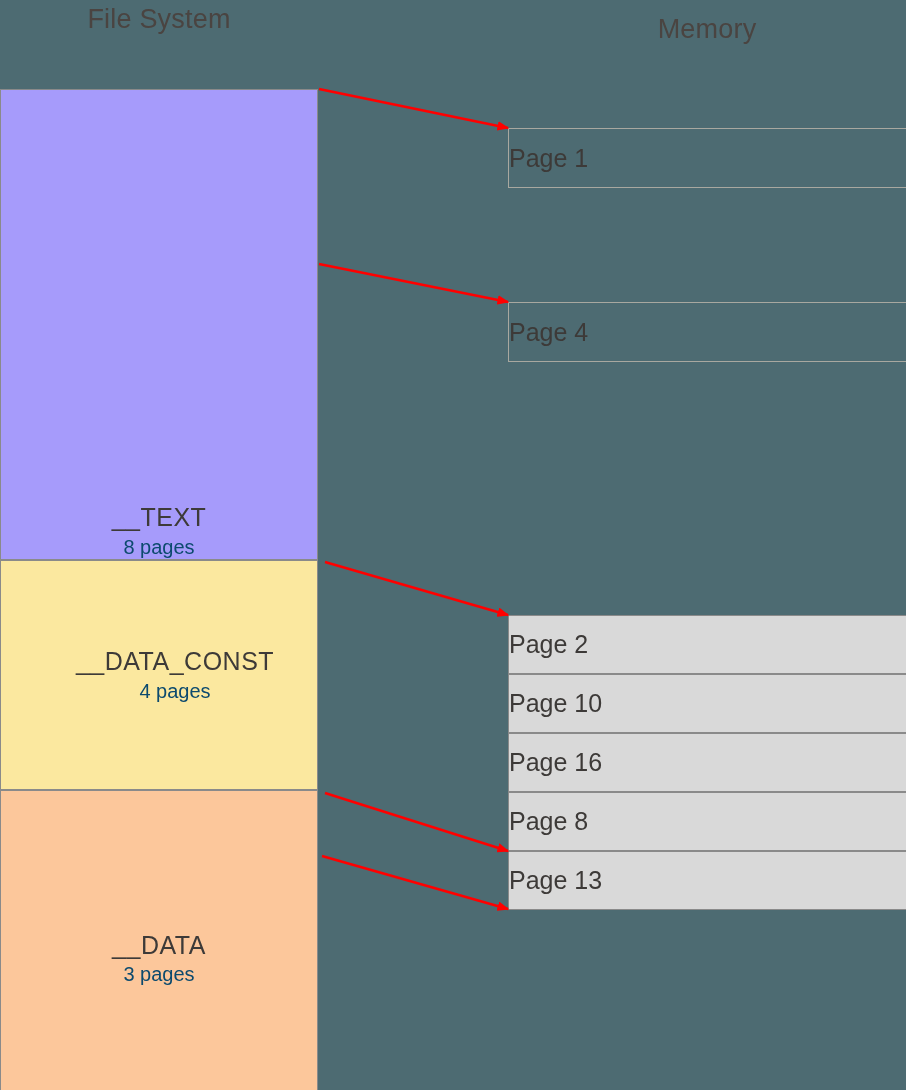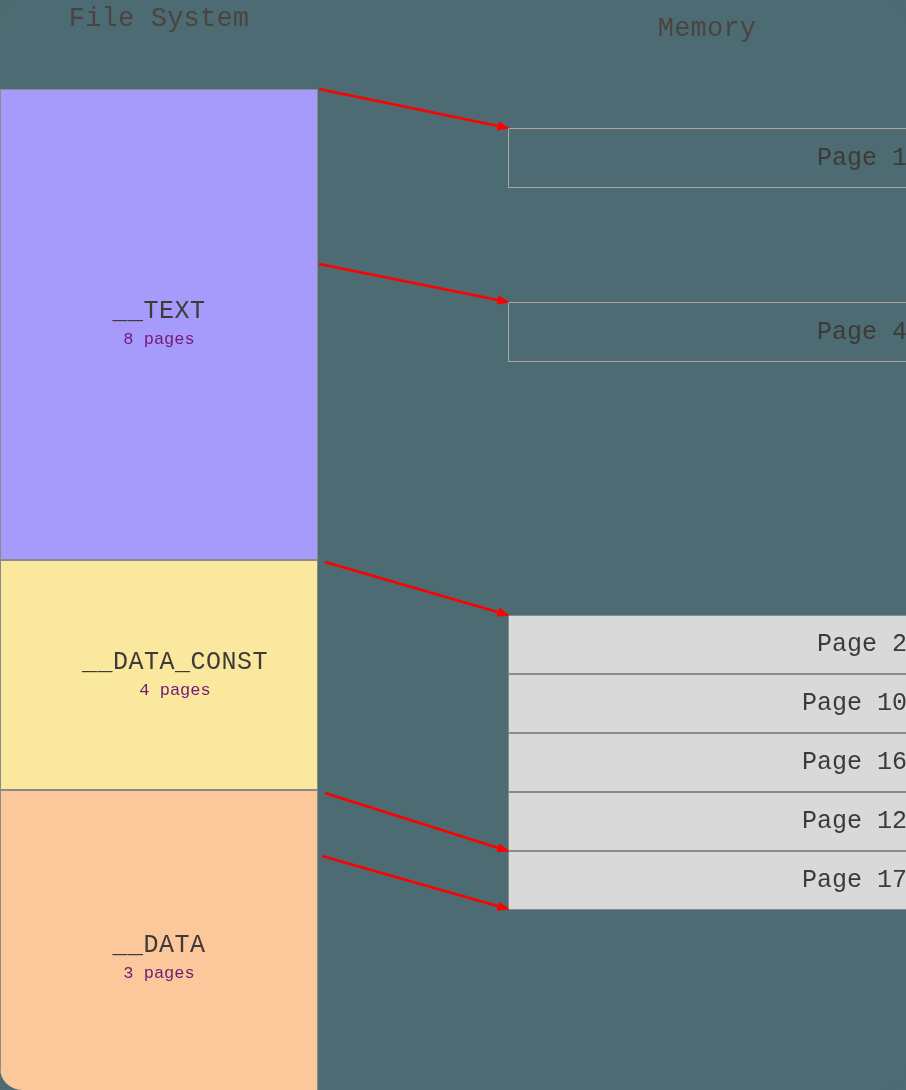--- a/index.html
+++ b/index.html
@@ -7,22 +7,21 @@
     margin: 0;
     padding: 0;
     background: #4d6b72;
   }
   #stage {
     position: relative;
     width: 906px;
     height: 1090px;
     background: #4d6b72;
     overflow: hidden;
-    font-family: Liberation Mono, monospace;
-    border-radius: 22px;
+    font-family: Liberation Sans, sans-serif;
     -webkit-font-smoothing: antialiased;
   }
 
   
   .col-heading {
     position: absolute;
     color: #4a4441;
     font-size: 27px;
     font-weight: 400;
     letter-spacing: 0.2px;
@@ -55,50 +54,50 @@
   }
   .fs-name {
     color: #3d3a38;
     font-size: 25px;
     font-weight: 400;
     letter-spacing: 0.5px;
     line-height: 1.15;
     white-space: nowrap;
   }
   .fs-pages {
-    color: #701a75;
-    font-size: 17px;
+    color: #0c4a6e;
+    font-size: 20px;
     font-weight: 400;
     line-height: 1.2;
     margin-top: 3px;
     white-space: nowrap;
   }
 
-  #seg-text       { top: 89px;  height: 471px; background: #a69bfb; }
+  #seg-text       { top: 89px;  height: 471px; background: #a69bfb; justify-content: flex-end; }
   #seg-dataconst  { top: 560px; height: 230px; background: #fbe89f; padding-left: 32px; }
   #seg-data       { top: 790px; height: 337px; background: #fcc79b; text-align: center; }
 
   
   .mem-page {
     position: absolute;
     left: 508px;
     width: 420px;           
     box-sizing: border-box;
     display: flex;
     align-items: center;
     justify-content: flex-start;
     color: #3d3a38;
     font-size: 25px;
     font-weight: 400;
     white-space: nowrap;
   }
   .mem-page > span {
     display: block;
     width: 398px;
-    text-align: right;
+    text-align: left;
   }
   .mem-page.empty {
     background: transparent;
     border: 1px solid #a8a8a0;
   }
   .mem-page.filled {
     background: #d9d9d9;
     border: 1px solid #8a8a8a;
   }
 
@@ -158,25 +157,25 @@
 
   <div class="mem-page filled" id="page-10">
     <span>Page 10</span>
   </div>
 
   <div class="mem-page filled" id="page-11">
     <span>Page 16</span>
   </div>
 
   <div class="mem-page filled" id="page-12">
-    <span>Page 12</span>
+    <span>Page 8</span>
   </div>
 
   <div class="mem-page filled" id="page-13">
-    <span>Page 17</span>
+    <span>Page 13</span>
   </div>
 
   <svg id="arrow-layer" viewBox="0 0 906 1090">
     <defs>
       <marker id="arrowhead" markerWidth="5" markerHeight="4" refX="4.4" refY="2" orient="auto" markerUnits="strokeWidth">
         <path d="M0,0 L5,2 L0,4 z" fill="#ff0000"></path>
       </marker>
     </defs>
     <g id="arrow-group">
         <line x1="319" y1="89" x2="508" y2="128" stroke="#ff0000" stroke-width="2.4" marker-end="url(#arrowhead)"></line>

